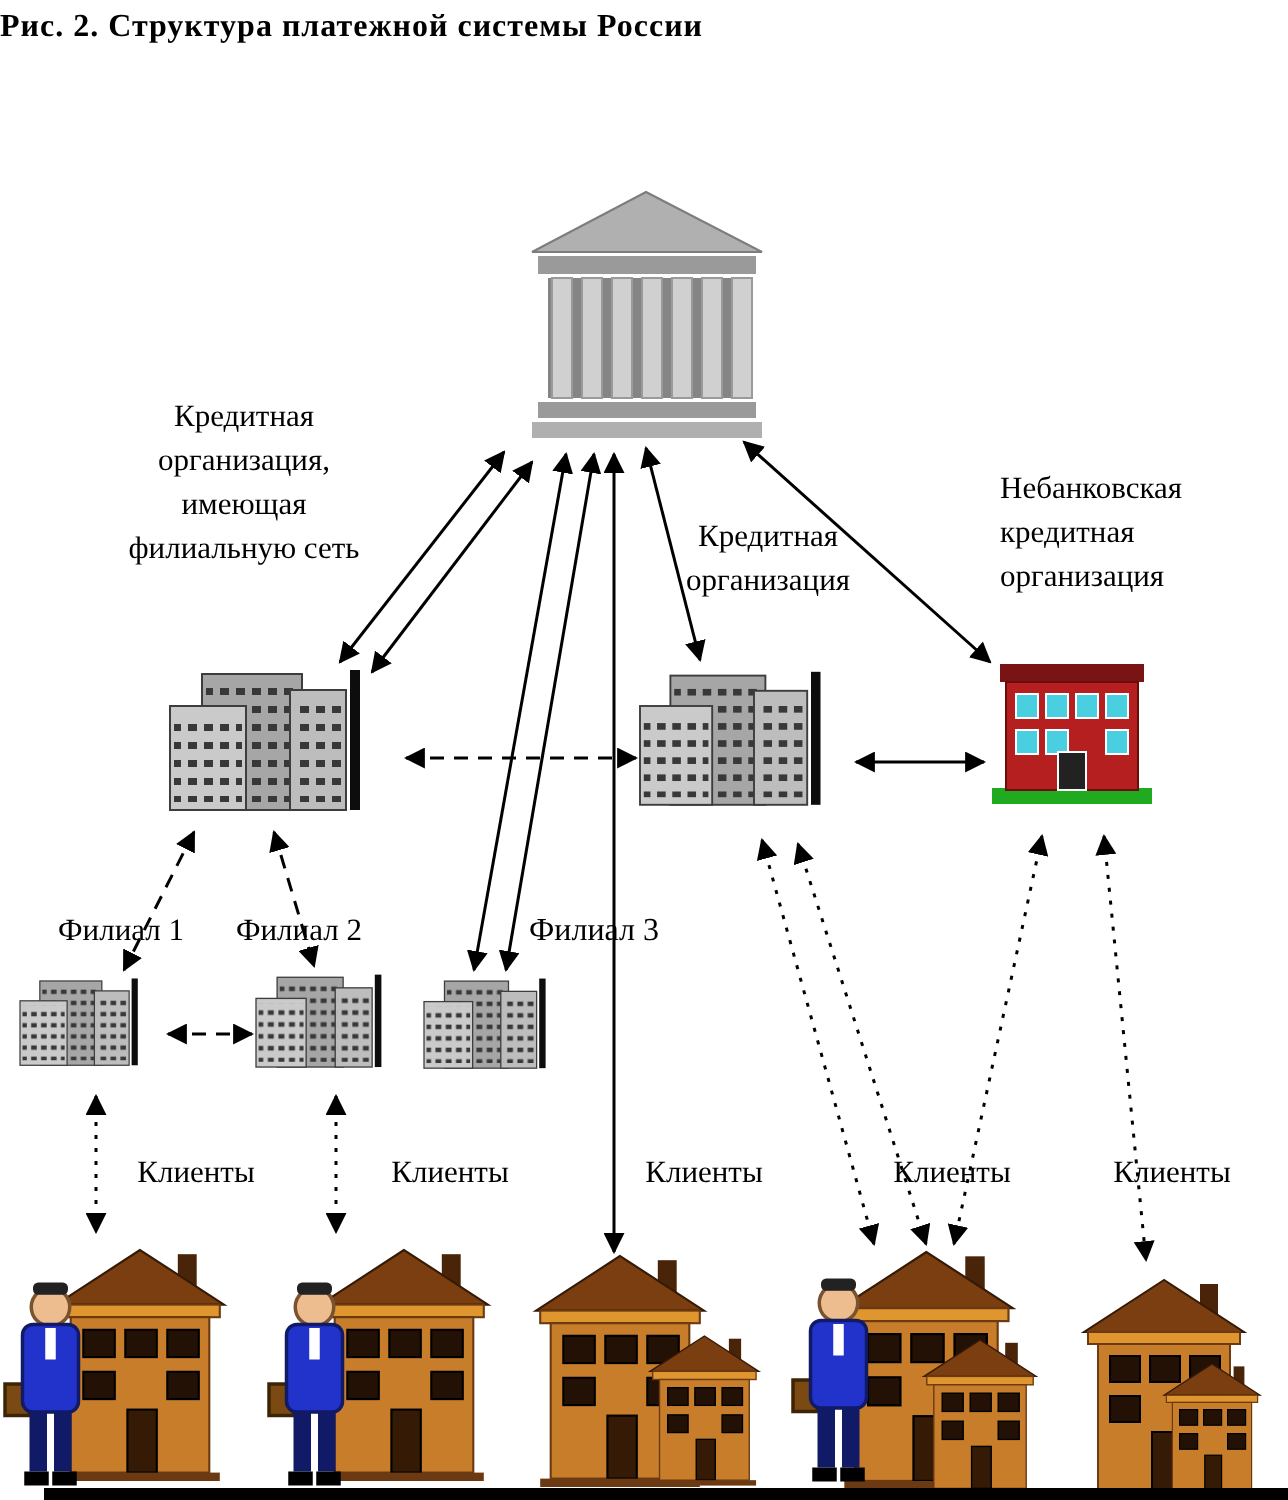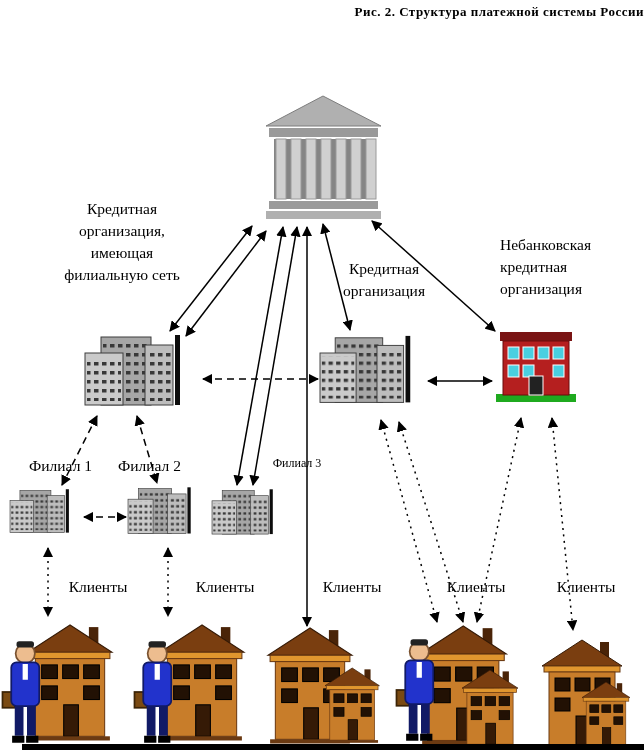--- a/index.html
+++ b/index.html
@@ -4,22 +4,22 @@
 <style>
   * { margin:0; padding:0; box-sizing:border-box; }
   body { background:#ffffff; }
   .canvas {
     position:relative; width:644px; height:750px; background:#ffffff;
     font-family:"Liberation Serif","DejaVu Serif",serif; overflow:hidden;
   }
   svg.layer { position:absolute; left:0; top:0; }
   .lbl { position:absolute; color:#000; white-space:pre-line; line-height:1.42; }
   .title {
-    top:3px; left:0; width:100%; text-align:right;
-    font-size:13px; font-weight:bold; white-space:normal; letter-spacing:0.5px;
+    top:3px; left:0; width:100%; text-align:left;
+    font-size:16px; font-weight:bold; white-space:normal; letter-spacing:0.5px;
   }
   .edge { stroke:#000; stroke-width:1.5; fill:none; }
   .edge.dashed { stroke-dasharray:7 5; }
   .edge.dotted { stroke-dasharray:2 4.5; }
   .bottom-bar { position:absolute; left:22px; top:744px; width:622px; height:6px; background:#000; }
 </style>
 </head>
 <body>
 
 <div class="canvas">
@@ -160,21 +160,21 @@
 
   <div class="lbl" style="left:318px;top:258px;width:132px;text-align:center;font-size:15.5px;">Кредитная
 организация</div>
 
   <div class="lbl" style="left:500px;top:234px;width:142px;font-size:15.5px;">Небанковская
 кредитная
 организация</div>
 
   <div class="lbl" style="left:8px;top:455px;width:84px;text-align:right;font-size:15.5px;">Филиал 1</div>
   <div class="lbl" style="left:118px;top:455px;width:88px;font-size:15.5px;">Филиал 2</div>
-  <div class="lbl" style="left:250px;top:455px;width:94px;text-align:center;font-size:12px;">Филиал 3</div>
+  <div class="lbl" style="left:250px;top:455px;width:94px;text-align:center;font-size:16px;">Филиал 3</div>
 
   <div class="lbl" style="left:58px;top:576px;width:80px;text-align:center;font-size:15.5px;">Клиенты</div>
   <div class="lbl" style="left:185px;top:576px;width:80px;text-align:center;font-size:15.5px;">Клиенты</div>
   <div class="lbl" style="left:312px;top:576px;width:80px;text-align:center;font-size:15.5px;">Клиенты</div>
   <div class="lbl" style="left:436px;top:576px;width:80px;text-align:center;font-size:15.5px;">Клиенты</div>
   <div class="lbl" style="left:546px;top:576px;width:80px;text-align:center;font-size:15.5px;">Клиенты</div>
 
   <div class="bottom-bar"></div>
 </div>
 

